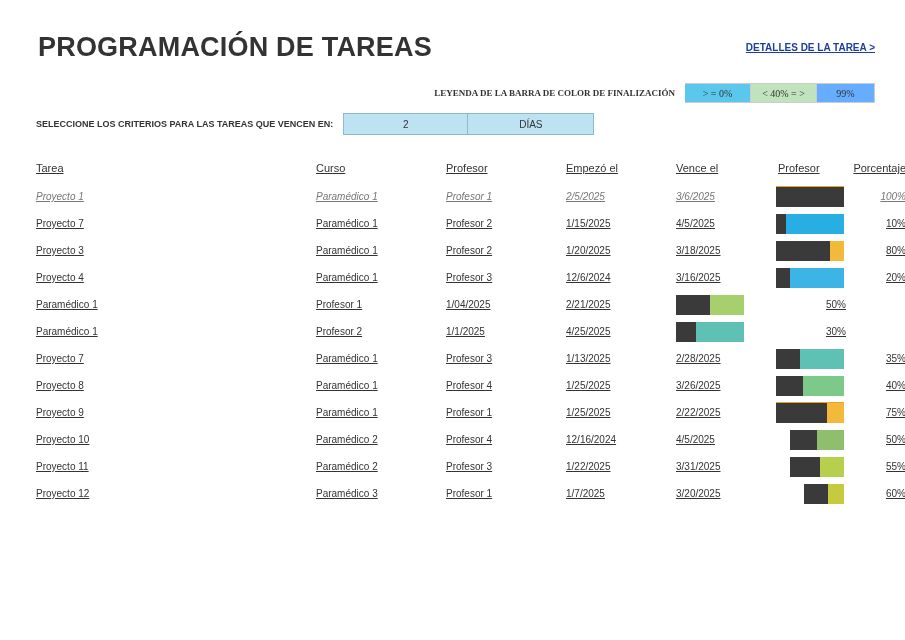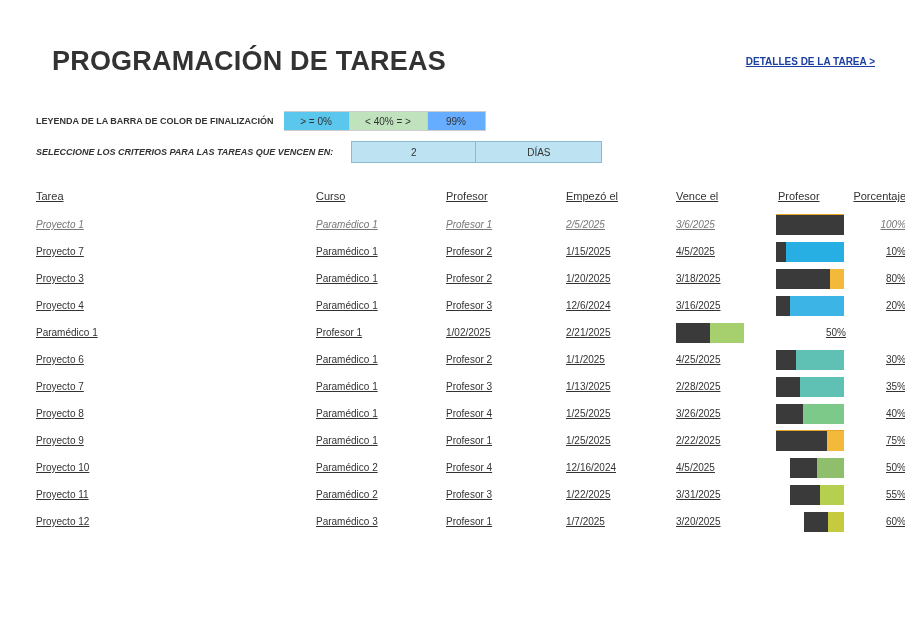--- a/index.html
+++ b/index.html
@@ -11,72 +11,73 @@
     color: #333;
     width: 905px;
   }
   .top {
     display: flex;
     justify-content: space-between;
     align-items: center;
     margin-bottom: 18px;
   }
   h1 {
-    margin: 16px;
+    margin: 2px;
     font-size: 27px;
     font-weight: 700;
     letter-spacing: 0.2px;
     color: #333;
   }
   .details-link {
     font-size: 10px;
     color: #1b3fa0;
     text-decoration: underline;
     font-weight: 600;
     cursor: pointer;
   }
   .legend-row {
     display: flex;
+    justify-content: flex-end;
     align-items: center;
     gap: 0;
     margin-bottom: 10px;
+    font-family: Liberation Serif, serif;
   }
   .legend-label {
     font-size: 9px;
     font-weight: 700;
     color: #333;
     margin-right: 10px;
   }
   .legend-swatch {
     height: 20px;
     display: flex;
     align-items: center;
     justify-content: center;
     font-size: 10px;
     color: #333;
     border: 1px solid #ccc;
     border-left: none;
   }
   .legend-swatch:first-of-type { border-left: 1px solid #ccc; }
   .sw1 { background: #5bc7ed; width: 66px; }
-  .sw2 { background: #c0e2bd; width: 78px; }
+  .sw2 { background: #c0e2bd; width: 66px; }
   .sw3 { background: #66acff; width: 58px; }
   .criteria-row {
     display: flex;
     align-items: center;
     gap: 0;
     margin-bottom: 18px;
   }
   .criteria-label {
     font-size: 9px;
     font-weight: 700;
     color: #333;
-    margin-right: 18px;
+    margin-right: 10px;
     white-space: nowrap;
-    font-style: italic;
   }
   .criteria-box {
     height: 22px;
     display: flex;
     align-items: center;
     justify-content: center;
     font-size: 10px;
     background: #bde3f2;
     border: 1px solid #8fb8cc;
   }
@@ -202,30 +203,29 @@
         <div>3/16/2025</div>
         <div class="progress-cell">
           <div class="bar-bg" style="left: 0px; width: 14px;"></div>
           <div class="bar-fill" style="left: 14px; width: 54px; background: rgb(60, 180, 230);"></div>
         </div>
         <div class="pct">20%</div>
       </div>
       <div class="row">
         <div>Paramédico 1</div>
         <div>Profesor 1</div>
-        <div>1/02/2025</div>
+        <div>1/04/2025</div>
         <div>2/21/2025</div>
         <div class="progress-cell">
           <div class="bar-bg" style="left: 0px; width: 34px;"></div>
           <div class="bar-fill" style="left: 34px; width: 34px; background: rgb(166, 207, 110);"></div>
         </div>
         <div class="pct">50%</div>
       </div>
       <div class="row">
-        <div>Proyecto 6</div>
         <div>Paramédico 1</div>
         <div>Profesor 2</div>
         <div>1/1/2025</div>
         <div>4/25/2025</div>
         <div class="progress-cell">
           <div class="bar-bg" style="left: 0px; width: 20px;"></div>
           <div class="bar-fill" style="left: 20px; width: 48px; background: rgb(95, 193, 179);"></div>
         </div>
         <div class="pct">30%</div>
       </div>

